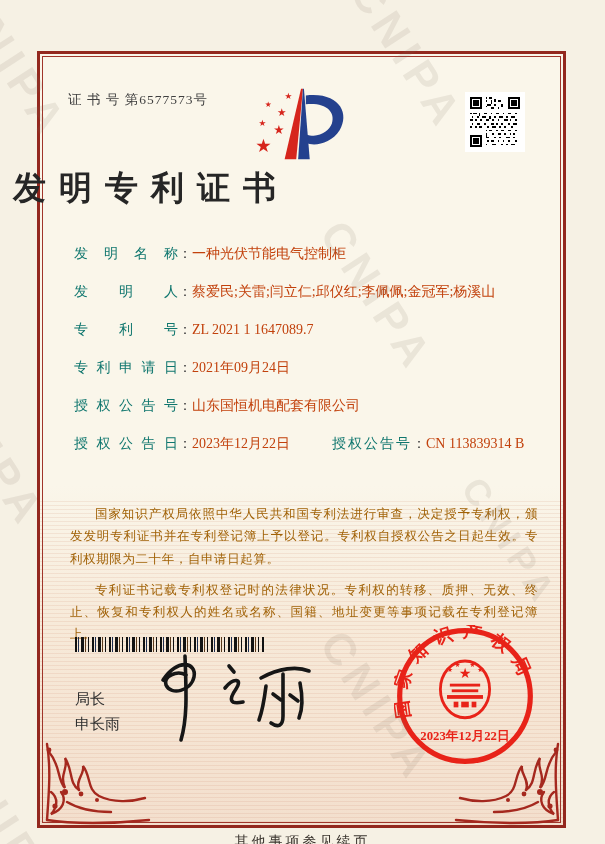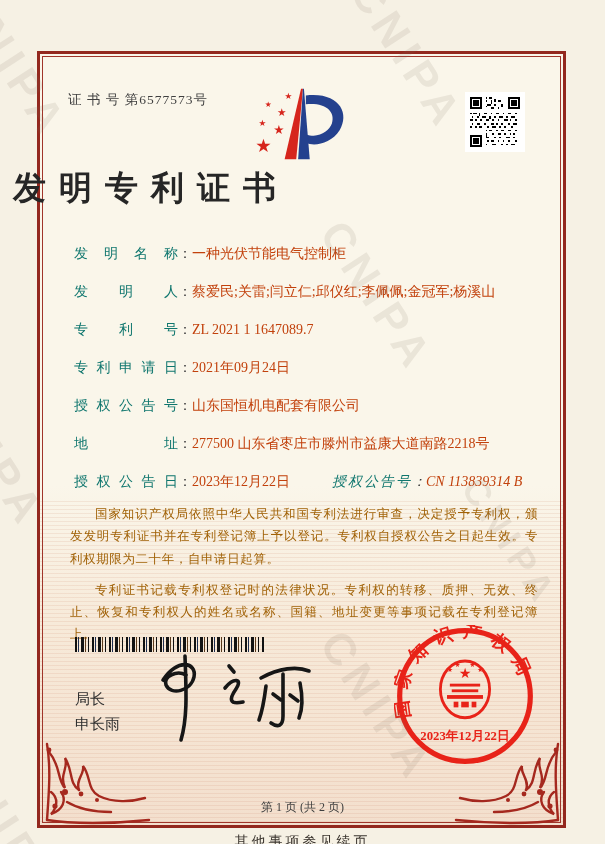--- a/index.html
+++ b/index.html
@@ -54,21 +54,21 @@
 
   
   .fields { position:absolute; left:74px; top:245px; width:466px; }
   .frow { position:relative; height:21px; margin-bottom:17px; font-size:14px; color:#3c3c3c; white-space:nowrap; }
   .flabel {
     display:inline-block; width:104px; vertical-align:top;
     text-align:justify; text-align-last:justify; color:#0f766e;
   }
   .fcolon { display:inline-block; width:14px; }
   .fvalue { color:#c2410c; }
-  .pair2 { position:absolute; left:258px; top:0;font-style:italic; }
+  .pair2 { position:absolute; left:258px; top:0; }
   .pair2 .flabel { width:auto; text-align-last:auto; letter-spacing:2px; }
 
   
   .paras { position:absolute; left:70px; top:503px; width:468px; font-size:12.5px; line-height:1.78; color:#a16207; text-align:justify; }
   .paras p { text-indent:2em; margin-bottom:9px; letter-spacing:0.6px; }
 
   
   .barcode {
     position:absolute; left:75px; top:637px; width:190px; height:15px;
     background:repeating-linear-gradient(90deg,
@@ -173,23 +173,20 @@
         <span class="flabel">发明人</span><span class="fcolon">：</span><span class="fvalue">蔡爱民;关雷;闫立仁;邱仪红;李佩佩;金冠军;杨溪山</span>
       </div>
       <div class="frow">
         <span class="flabel">专利号</span><span class="fcolon">：</span><span class="fvalue">ZL 2021 1 1647089.7</span>
       </div>
       <div class="frow">
         <span class="flabel">专利申请日</span><span class="fcolon">：</span><span class="fvalue">2021年09月24日</span>
       </div>
       <div class="frow">
         <span class="flabel">授权公告号</span><span class="fcolon">：</span><span class="fvalue">山东国恒机电配套有限公司</span>
-      </div>
-      <div class="frow">
-        <span class="flabel">地址</span><span class="fcolon">：</span><span class="fvalue">277500 山东省枣庄市滕州市益康大道南路2218号</span>
       </div>
       <div class="frow">
         <span class="flabel">授权公告日</span><span class="fcolon">：</span><span class="fvalue">2023年12月22日</span>
         <span class="pair2">
           <span class="flabel">授权公告号</span><span class="fcolon">：</span><span class="fvalue">CN 113839314 B</span>
         </span>
       </div>
     </div>
 
     <div class="paras">
@@ -236,21 +233,20 @@
         <rect x="59" y="62" width="32" height="3"></rect>
         <rect x="61" y="68" width="28" height="3"></rect>
         <rect x="56" y="74" width="38" height="4"></rect>
         <rect x="63" y="81" width="5" height="6"></rect>
         <rect x="71" y="81" width="8" height="6"></rect>
         <rect x="82" y="81" width="5" height="6"></rect>
       </g>
       <text x="75" y="121" font-size="13.5" font-weight="bold" fill="#e8190f" text-anchor="middle" font-family="'Liberation Serif',serif">2023年12月22日</text>
     </svg>
 
-    <div class="footer">第 1 页 (共 2 页)</div>
     <div class="note">其他事项参见续页</div>
   </div>
 
   <div class="wm-layer">
     <span class="wm" style="left:-14px; top:-22px;">CNIPA</span>
     <span class="wm" style="left:382px; top:-30px;">CNIPA</span>
     <span class="wm" style="left:352px; top:212px;">CNIPA</span>
     <span class="wm" style="left:-36px; top:368px;">CNIPA</span>
     <span class="wm small" style="left:488px; top:470px;">CNIPA</span>
     <span class="wm" style="left:352px; top:622px;">CNIPA</span>

